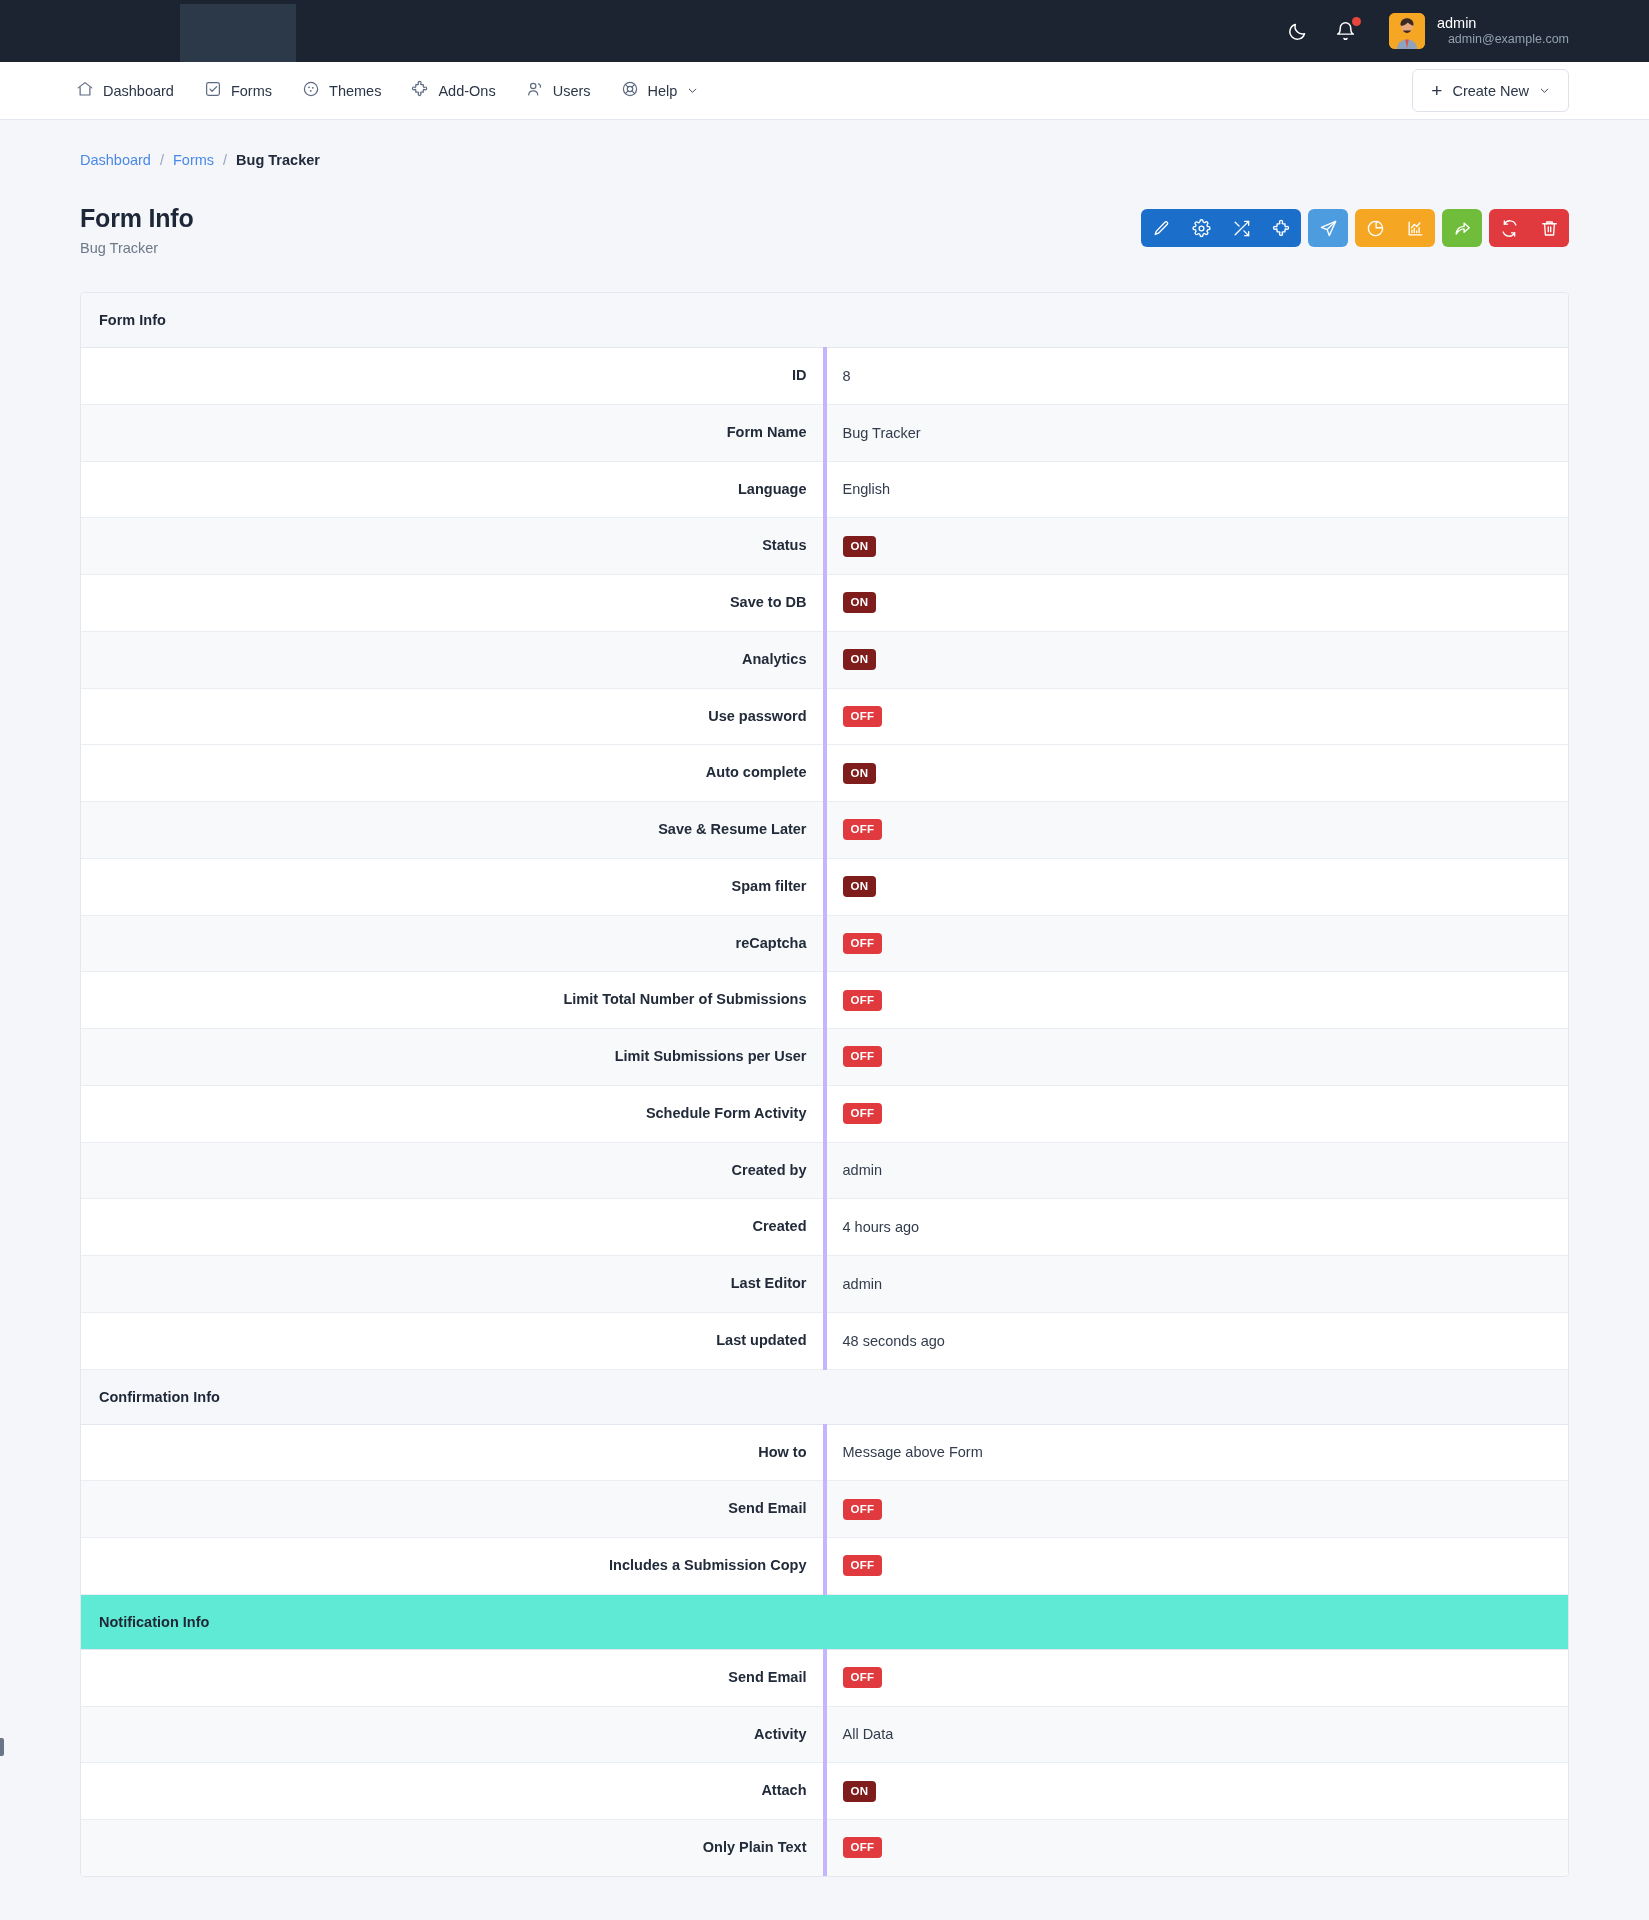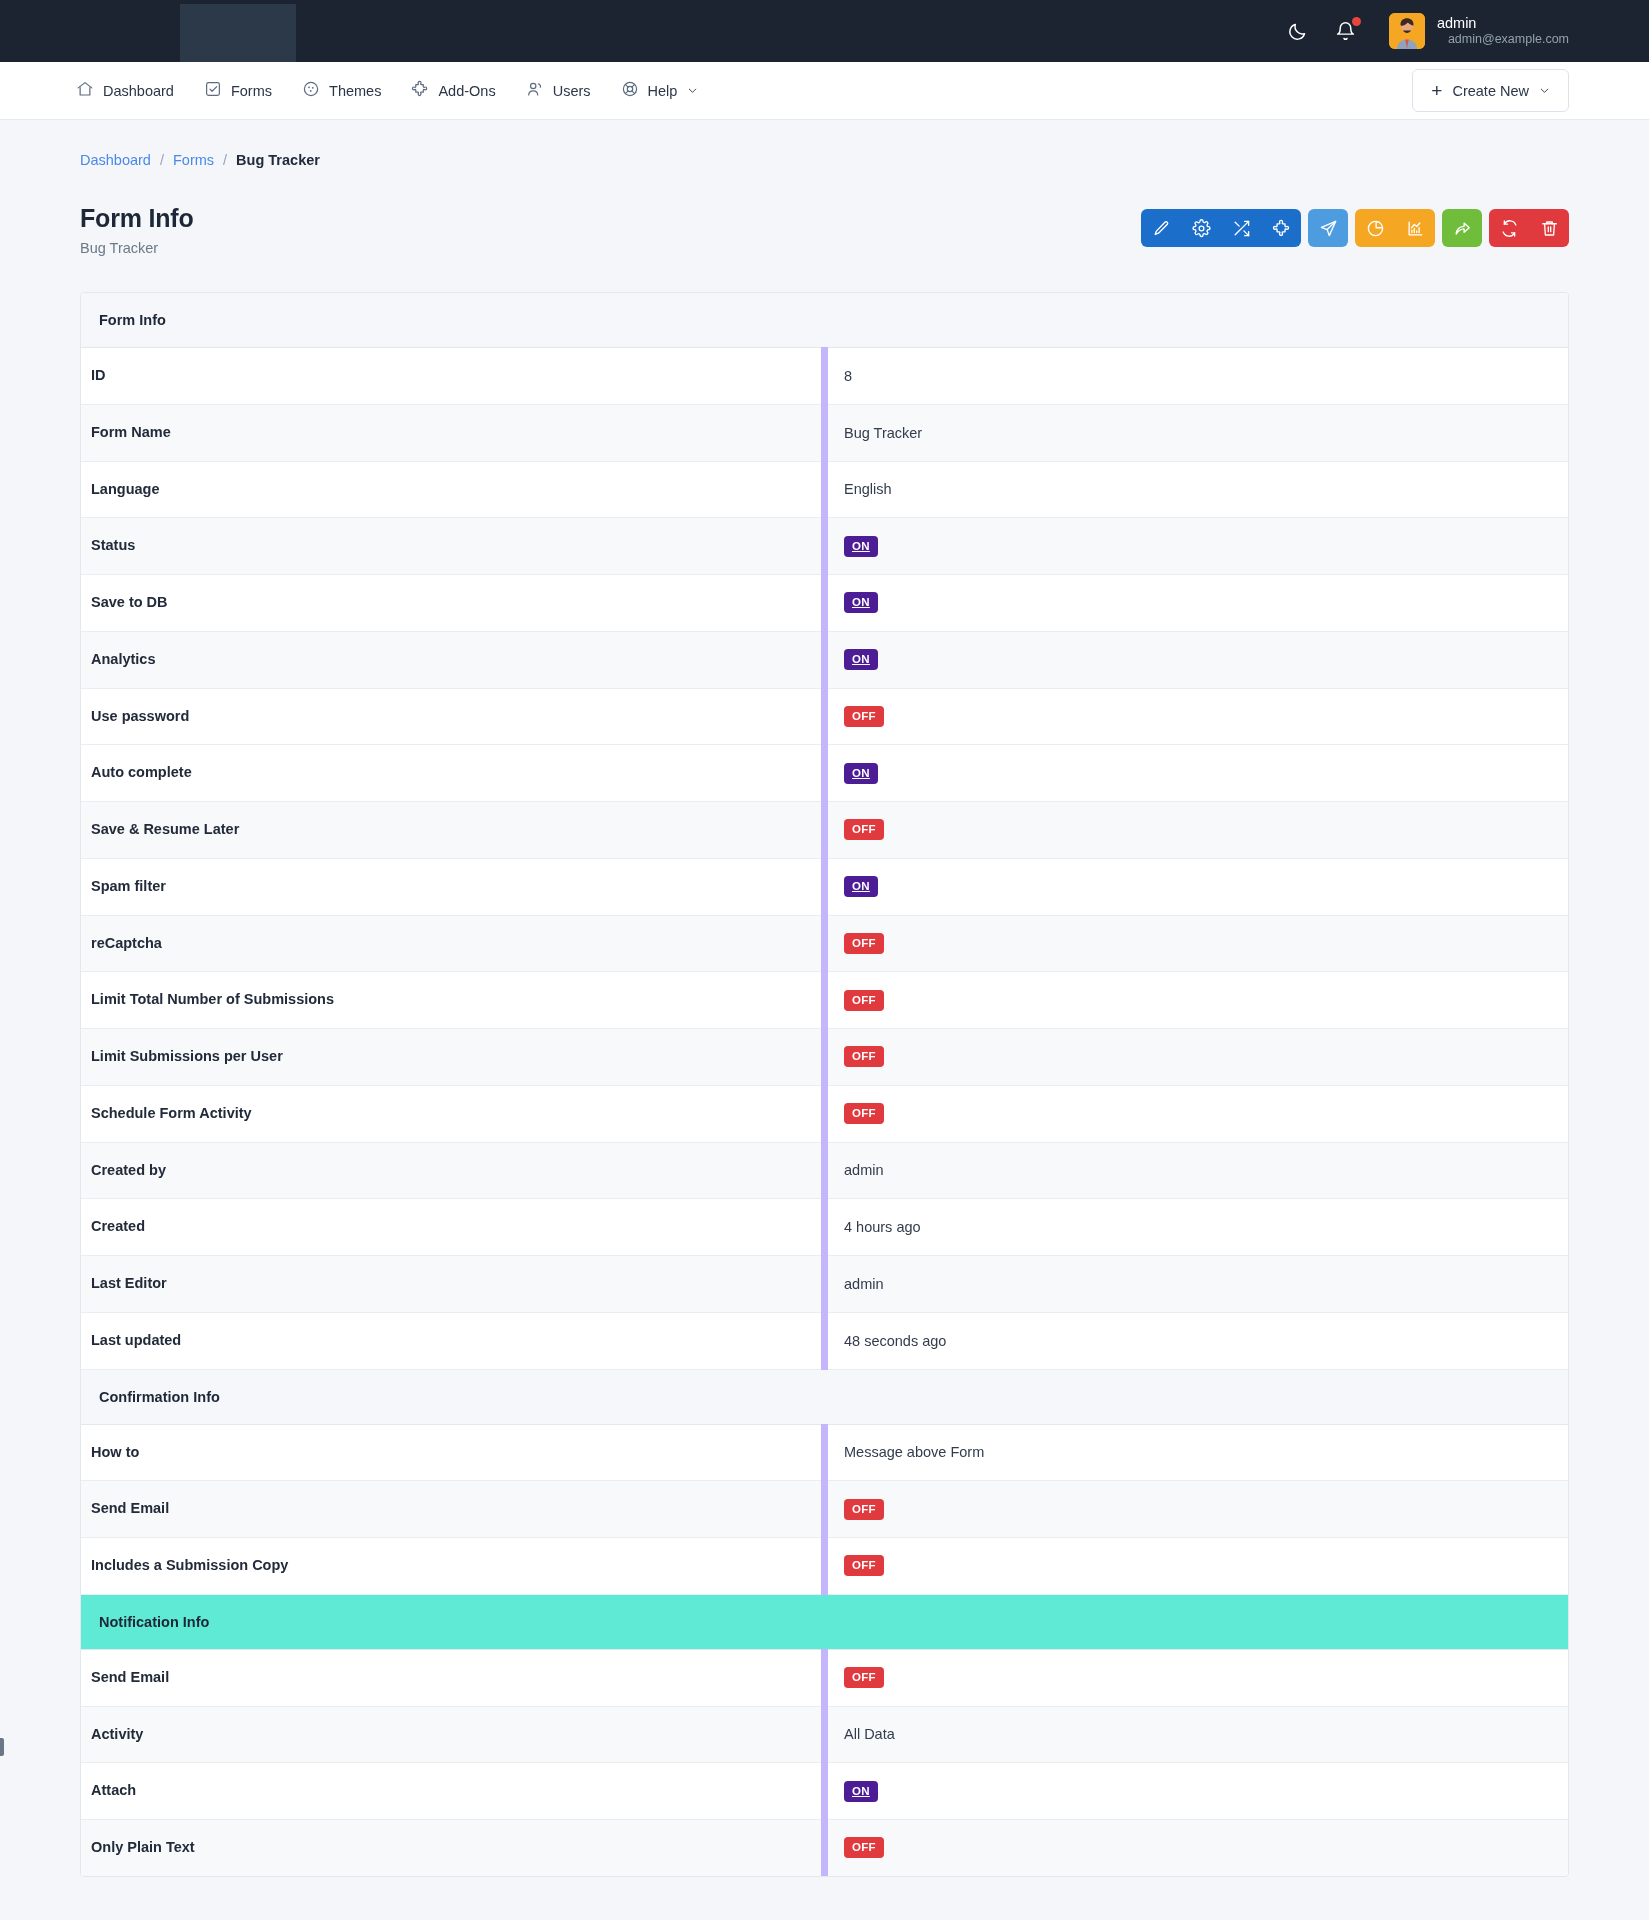--- a/index.html
+++ b/index.html
@@ -126,24 +126,24 @@
   table.info tr.section-head td {
     font-size: 14.5px; font-weight: bold; color: #1e2737;
     padding: 19px 0 19px 18px;
     border-bottom: 1px solid #e3e7ee;
   }
   table.info tr.section-head.shade td { background: #f5f7fa; }
   table.info tr.section-head.plain td { background: #5eead4; }
 
   table.info td.k {
     width: 312px;
-    text-align: left;
+    text-align: right;
     padding: 17px 16px 17px 10px;
     font-size: 14.5px; font-weight: bold; color: #222b3a;
-    border-right: 7px solid #c4b5fd;
+    border-right: 4px solid #c4b5fd;
     border-bottom: 1px solid #eaedf2;
     line-height: 1.5;
     vertical-align: middle;
   }
   table.info td.v {
     padding: 17px 16px;
     font-size: 14.5px; color: #323c4d;
     border-bottom: 1px solid #eaedf2;
     vertical-align: middle;
   }
@@ -152,21 +152,21 @@
   table.info tr:last-child td { border-bottom: none; }
 
   .badge {
     display: inline-block;
     border-radius: 4px;
     font-size: 11.5px; font-weight: bold;
     color: #ffffff; letter-spacing: 0.3px;
     padding: 4px 8px 4px 8px;
     line-height: 1.15;
   }
-  .badge.on  { background: #4c1d95; text-decoration: underline; }
+  .badge.on  { background: #7f1d1d; }
   .badge.off { background: #e0393e; }
   .edge-mark {
     position: absolute; left: 0; top: 1738px;
     width: 4px; height: 18px; background: #6b7688; border-radius: 0 2px 2px 0;
   }
 </style>
 </head>
 <body>
 
 <div class="topbar">

